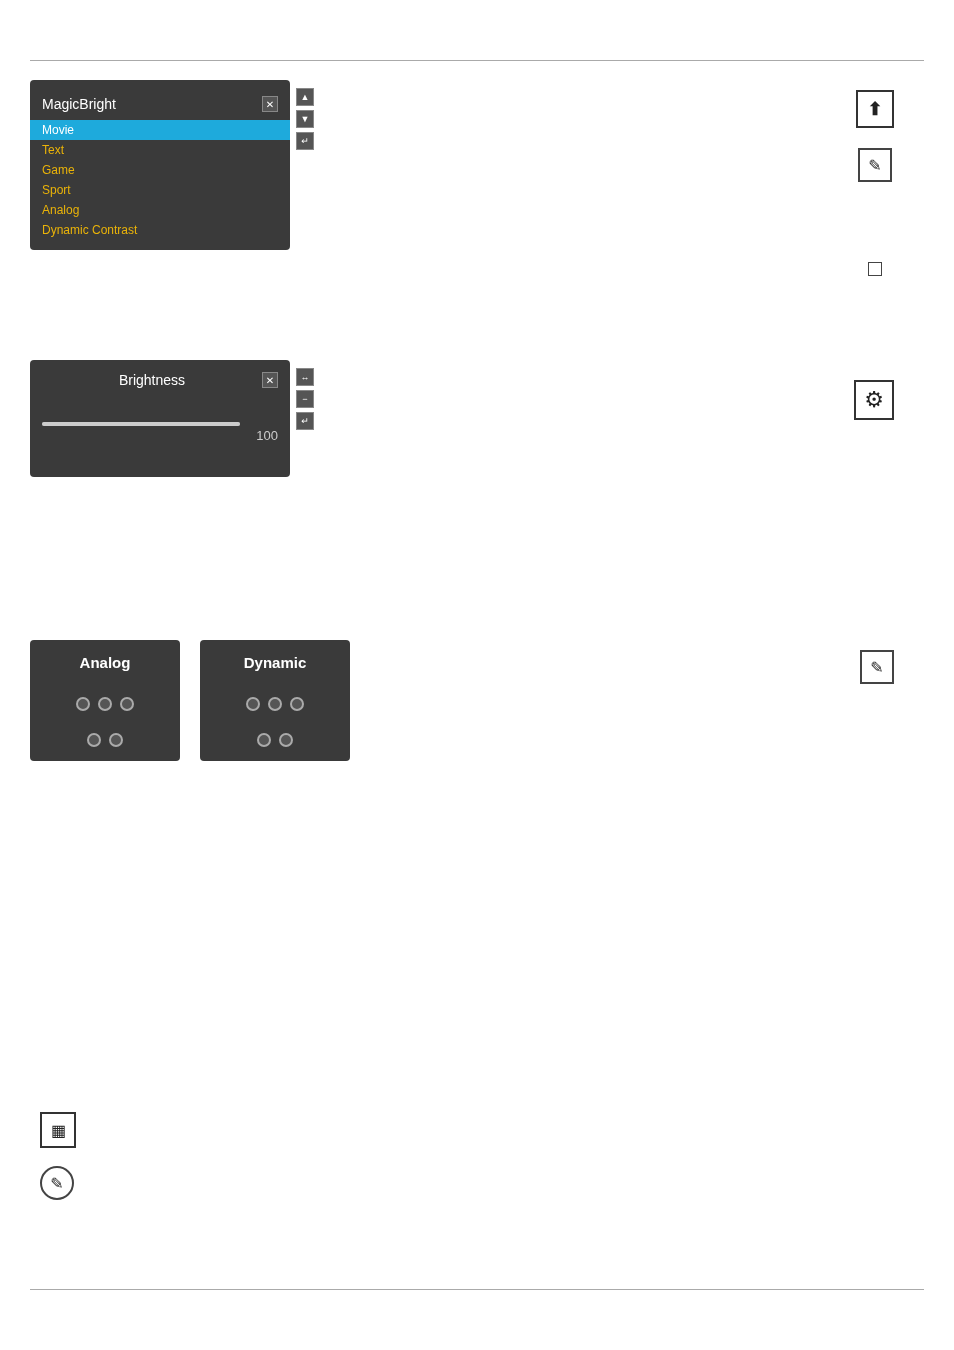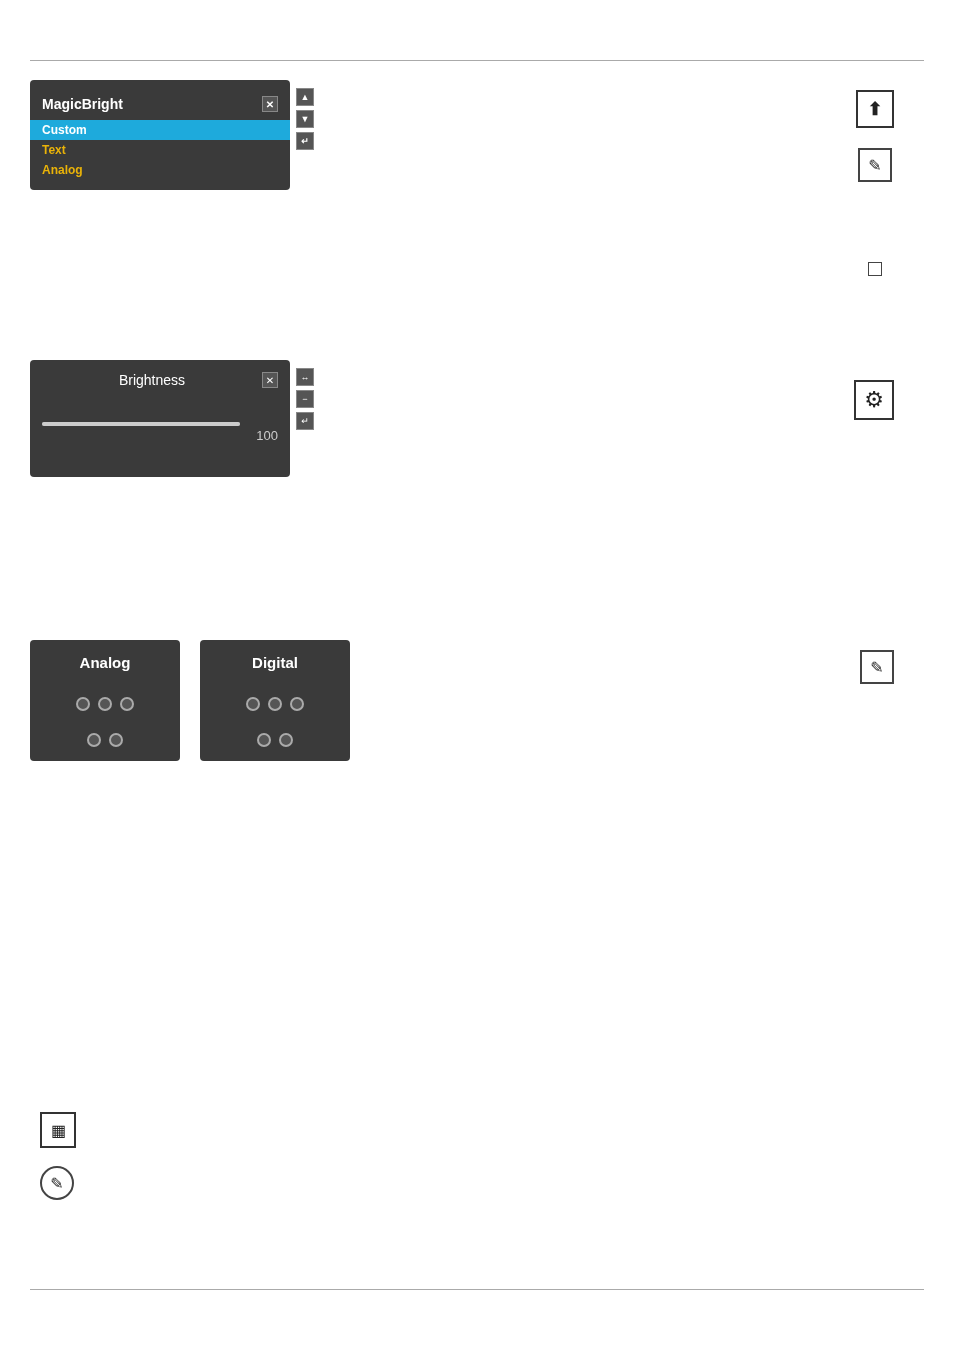--- a/index.html
+++ b/index.html
@@ -32,21 +32,20 @@
     }
 
     
     .section-magicbright {
       position: absolute;
       top: 80px;
       left: 30px;
       right: 30px;
       display: flex;
       align-items: flex-start;
-      font-weight: bold;
     }
 
     .osd-panel {
       background: #3a3a3a;
       border-radius: 4px;
       color: #ddd;
       padding: 10px 0;
       min-width: 260px;
     }
 
@@ -279,23 +278,26 @@
 
 <div class="bottom-rule"></div>
 
 <div class="section-magicbright">
   <div class="osd-panel">
     <div class="osd-panel-title">
       <span>MagicBright</span>
       <div class="osd-close-btn">✕</div>
     </div>
     <ul class="osd-list">
-      <li class="selected">Custom</li>
+      <li class="selected">Movie</li>
       <li>Text</li>
+      <li>Game</li>
+      <li>Sport</li>
       <li>Analog</li>
+      <li>Dynamic Contrast</li>
     </ul>
   </div>
   <div class="osd-sidebar">
     <div class="osd-side-btn">▲</div>
     <div class="osd-side-btn">▼</div>
     <div class="osd-side-btn">↵</div>
   </div>
 </div>
 
 <div style="position:absolute; top:90px; right:60px; display:flex; flex-direction:column; gap:20px; align-items:center;">
@@ -346,21 +348,21 @@
       <div class="input-dot"></div>
       <div class="input-dot"></div>
     </div>
     <div class="input-dots-row">
       <div class="input-dot"></div>
       <div class="input-dot"></div>
     </div>
   </div>
 
   <div class="input-panel">
-    <div class="input-panel-title">Digital</div>
+    <div class="input-panel-title">Dynamic</div>
     <div class="input-dots-row">
       <div class="input-dot"></div>
       <div class="input-dot"></div>
       <div class="input-dot"></div>
     </div>
     <div class="input-dots-row">
       <div class="input-dot"></div>
       <div class="input-dot"></div>
     </div>
   </div>

